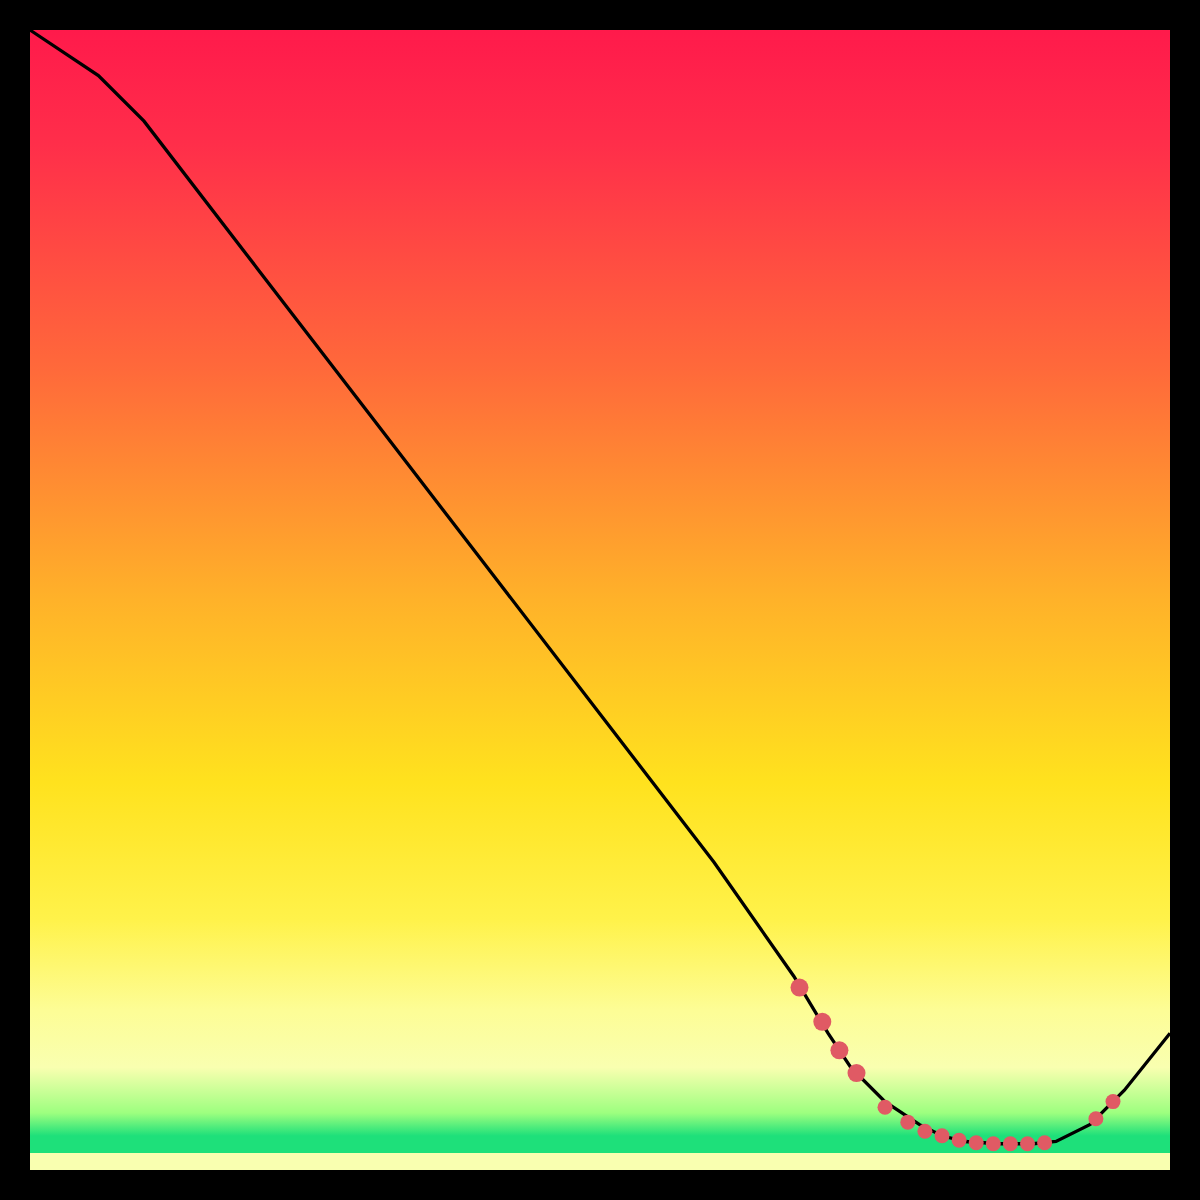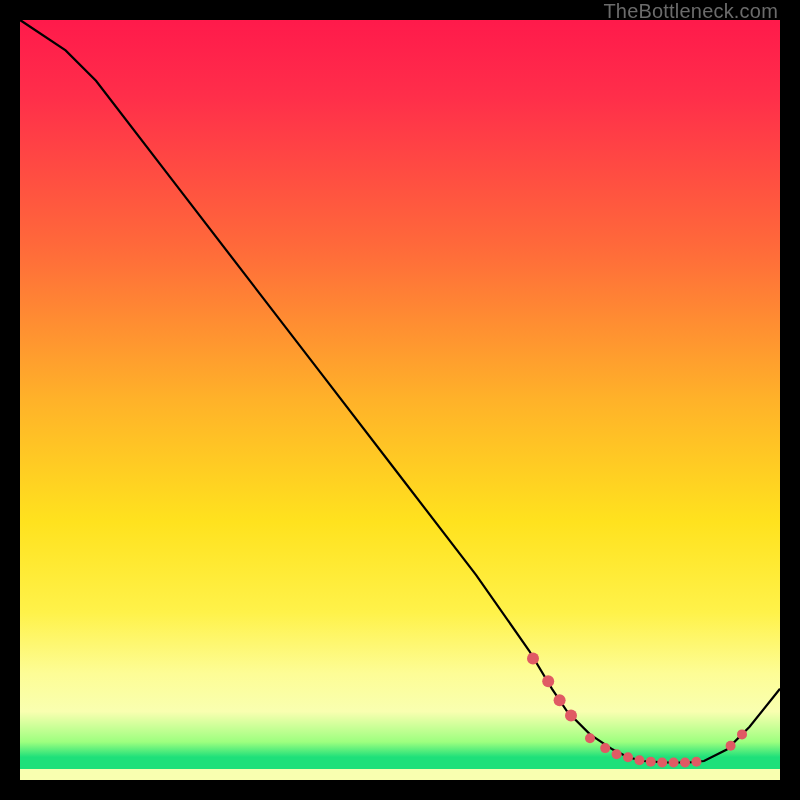--- a/index.html
+++ b/index.html
@@ -57,21 +57,20 @@
     top: 0;
     width: 760px;
     height: 760px;
     overflow: visible;
   }
 </style>
 </head>
 <body>
 
 <div class="frame">
-  <div class="watermark">TheBottleneck.com</div>
 
   <div class="plot">
     <svg class="curve" viewBox="0 0 760 760">
       <path id="curve-path" fill="none" stroke="#000000" stroke-width="2.2" d="M0.0 0.0 L45.6 30.4 L76.0 60.8 L152.0 159.6 L228.0 258.4 L304.0 357.2 L380.0 456.0 L456.0 554.8 L509.2 630.8 L532.0 668.8 L547.2 691.6 L570.0 714.4 L592.8 729.6 L608.0 737.2 L623.2 741.0 L646.0 742.5 L668.8 742.5 L684.0 741.0 L706.8 729.6 L729.6 706.8 L760.0 668.8"></path>
       <g id="markers">
           <circle cx="513.0" cy="638.4" r="6" fill="#e05a64"></circle>
           <circle cx="528.2" cy="661.2" r="6" fill="#e05a64"></circle>
           <circle cx="539.6" cy="680.2" r="6" fill="#e05a64"></circle>
           <circle cx="551.0" cy="695.4" r="6" fill="#e05a64"></circle>
           <circle cx="570.0" cy="718.2" r="5" fill="#e05a64"></circle>

